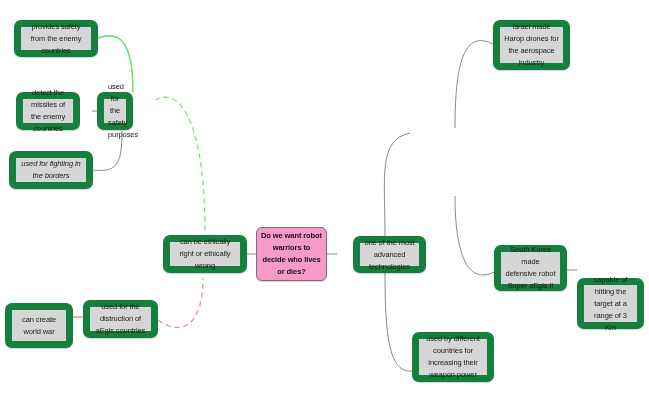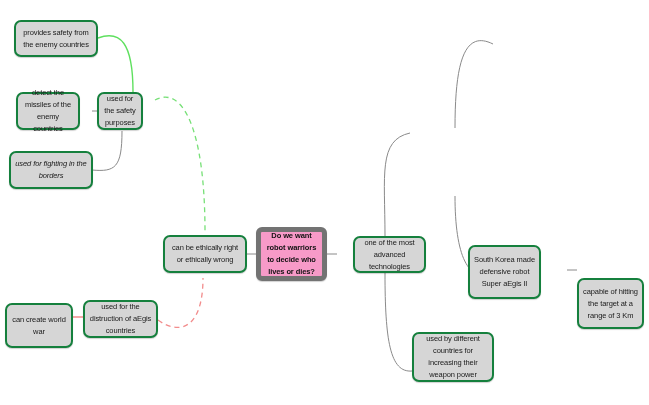--- a/index.html
+++ b/index.html
@@ -25,31 +25,31 @@
   }
   .node {
     position: absolute;
     box-sizing: border-box;
     display: flex;
     align-items: center;
     justify-content: center;
     text-align: center;
     border-radius: 7px;
     background: #d6d6d6;
-    border: 2px solid #15803d;
+    border: 7px solid #15803d;
     color: #1a1a1a;
     font-size: 7.5px;
     line-height: 12px;
     letter-spacing: -0.1px;
     padding: 2px 4px;
     box-shadow: 0 1px 1px rgba(0,0,0,0.18);
   }
   .node.central {
     background: #f79ac8;
-    border: 5px solid #737373;
+    border: 1px solid #737373;
     font-weight: bold;
     color: #111111;
     border-radius: 6px;
   }
   .node span {
     display: block;
     width: 100%;
   }
 </style>
 </head>
@@ -87,21 +87,21 @@
   </svg>
 
   <div class="node" style="left:14px; top:20px; width:84px; height:37px;">
     <span>provides safety from the enemy countries</span>
   </div>
 
   <div class="node" style="left:16px; top:92px; width:64px; height:38px;">
     <span>detect the missiles of the enemy countries</span>
   </div>
 
-  <div class="node" style="left:97px; top:92px; width:46px; height:38px;">
+  <div class="node" style="left:97px; top:92px; width:36px; height:38px;">
     <span>used for the safety purposes</span>
   </div>
 
   <div class="node" style="left:9px; top:151px; width:84px; height:38px;font-style:italic;">
     <span>used for fighting in the borders</span>
   </div>
 
   <div class="node" style="left:163px; top:235px; width:84px; height:38px;text-align:center;">
     <span>can be ethically right or ethically wrong</span>
   </div>
@@ -116,22 +116,25 @@
 
   <div class="node central" style="left:256px; top:227px; width:71px; height:54px;">
     <span>Do we want robot warriors to decide who lives or dies?</span>
   </div>
 
   <div class="node" style="left:353px; top:236px; width:73px; height:37px;">
     <span>one of the most advanced technologies</span>
   </div>
 
 
+  <div class="node" style="left:493px; top:20px; width:77px; height:50px;">
+    <span>Israel made Harop drones for the aerospace industry</span>
+  </div>
 
-  <div class="node" style="left:468px; top:245px; width:73px; height:54px;">
+  <div class="node" style="left:494px; top:245px; width:73px; height:46px;">
     <span>South Korea made defensive robot Super aEgis II</span>
   </div>
 
   <div class="node" style="left:577px; top:245px; width:67px; height:51px;margin-top:33px;">
     <span>capable of hitting the target at a range of 3 Km</span>
   </div>
 
   <div class="node" style="left:412px; top:332px; width:82px; height:50px;">
     <span>used by different countries for increasing their weapon power</span>
   </div>

